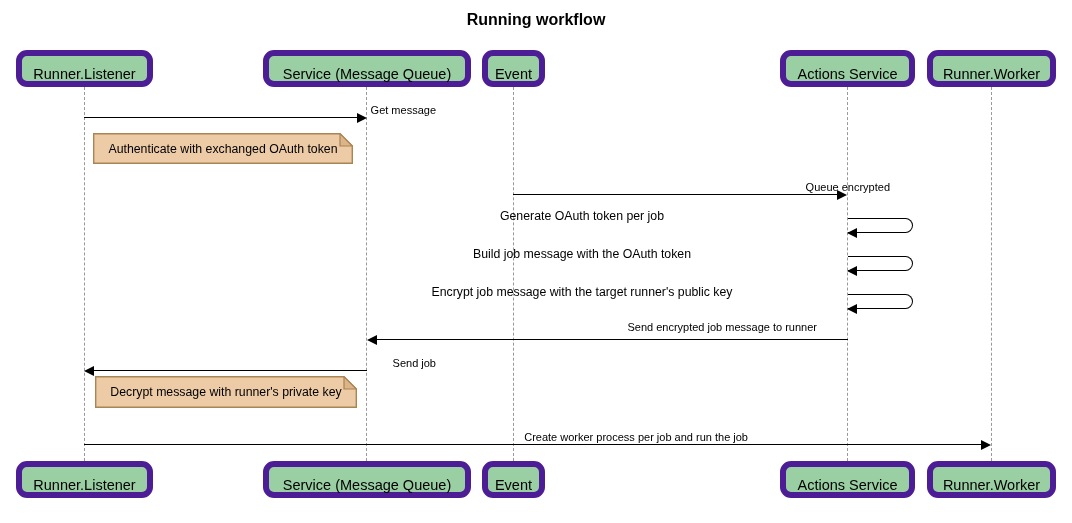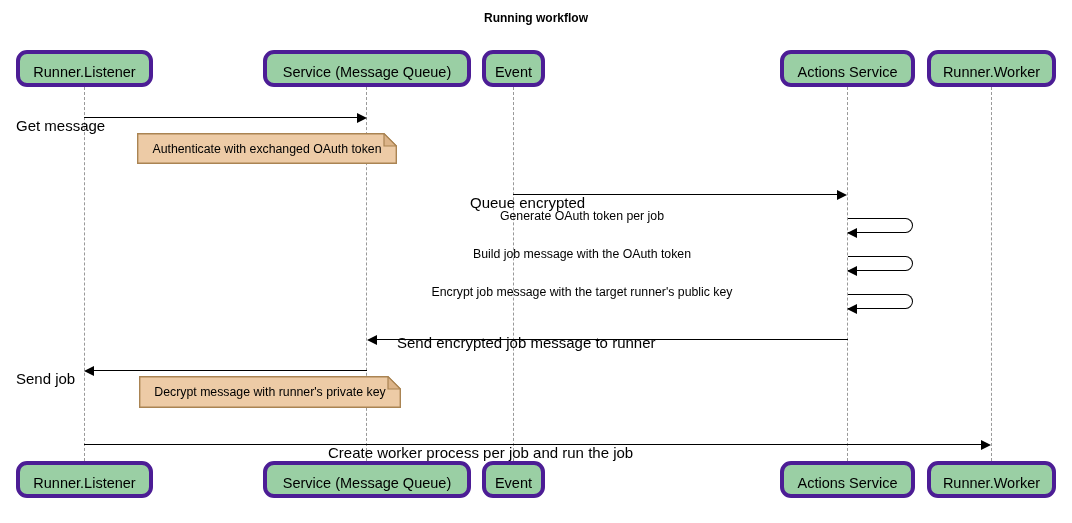--- a/index.html
+++ b/index.html
@@ -6,25 +6,25 @@
   #diagram{
     position:relative;
     width:1072px;height:523px;
     background:#fff;
     font-family:"Liberation Sans", sans-serif;
     color:#000;
     overflow:hidden;
   }
   .title{
     position:absolute;top:11px;left:0;width:1072px;
-    text-align:center;font-size:12px;font-weight:bold;
+    text-align:center;font-size:16px;font-weight:bold;
   }
   .pbox{
     position:absolute;height:37px;line-height:37px;
-    background:#9ACFA4;border:4px solid #4c1d95;border-radius:11px;
+    background:#9ACFA4;border:6px solid #4c1d95;border-radius:11px;
     text-align:center;font-size:14.5px;box-sizing:border-box;
   }
   .lifeline{
     position:absolute;top:87px;height:374px;width:0;
     border-left:1.3px dashed #999;
   }
   .mline{
     position:absolute;height:0;border-top:1.5px solid #000;
   }
   .head-r{
@@ -32,31 +32,31 @@
     border-top:5px solid transparent;border-bottom:5px solid transparent;
     border-left:10px solid #000;
   }
   .head-l{
     position:absolute;width:0;height:0;
     border-top:5px solid transparent;border-bottom:5px solid transparent;
     border-right:10px solid #000;
   }
   .mlabel{
     position:absolute;width:420px;height:14px;line-height:14px;
-    text-align:left;font-size:15px;white-space:nowrap;margin-top:16px;
+    text-align:right;font-size:11px;white-space:nowrap;
   }
   .loop{
     position:absolute;left:848px;width:65px;height:15px;box-sizing:border-box;
     border:1.5px solid #000;border-left:none;border-radius:0 9px 9px 0;
   }
   .loop-label{
     position:absolute;left:322px;width:520px;height:14px;line-height:14px;
     text-align:center;font-size:12.3px;white-space:nowrap;
   }
-  .note{position:absolute;margin-left:44px;}
+  .note{position:absolute;}
   .note svg{position:absolute;left:0;top:0;display:block;}
   .note-text{
     position:absolute;left:0;top:0;width:100%;height:100%;
     display:flex;align-items:center;justify-content:center;
     font-size:12.3px;white-space:nowrap;
   }
 </style>
 </head>
 <body>
 

